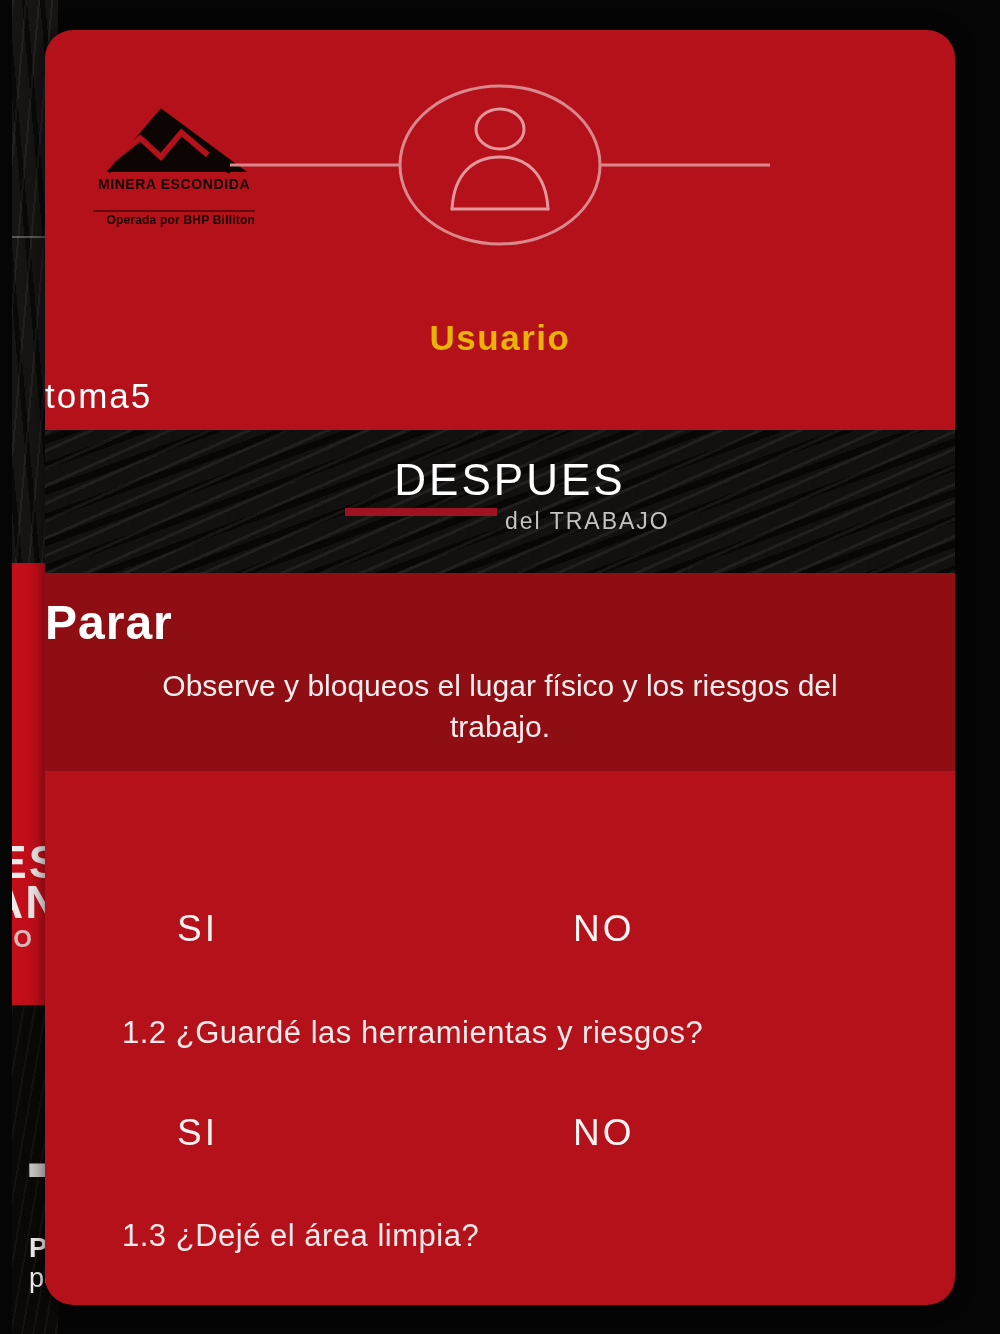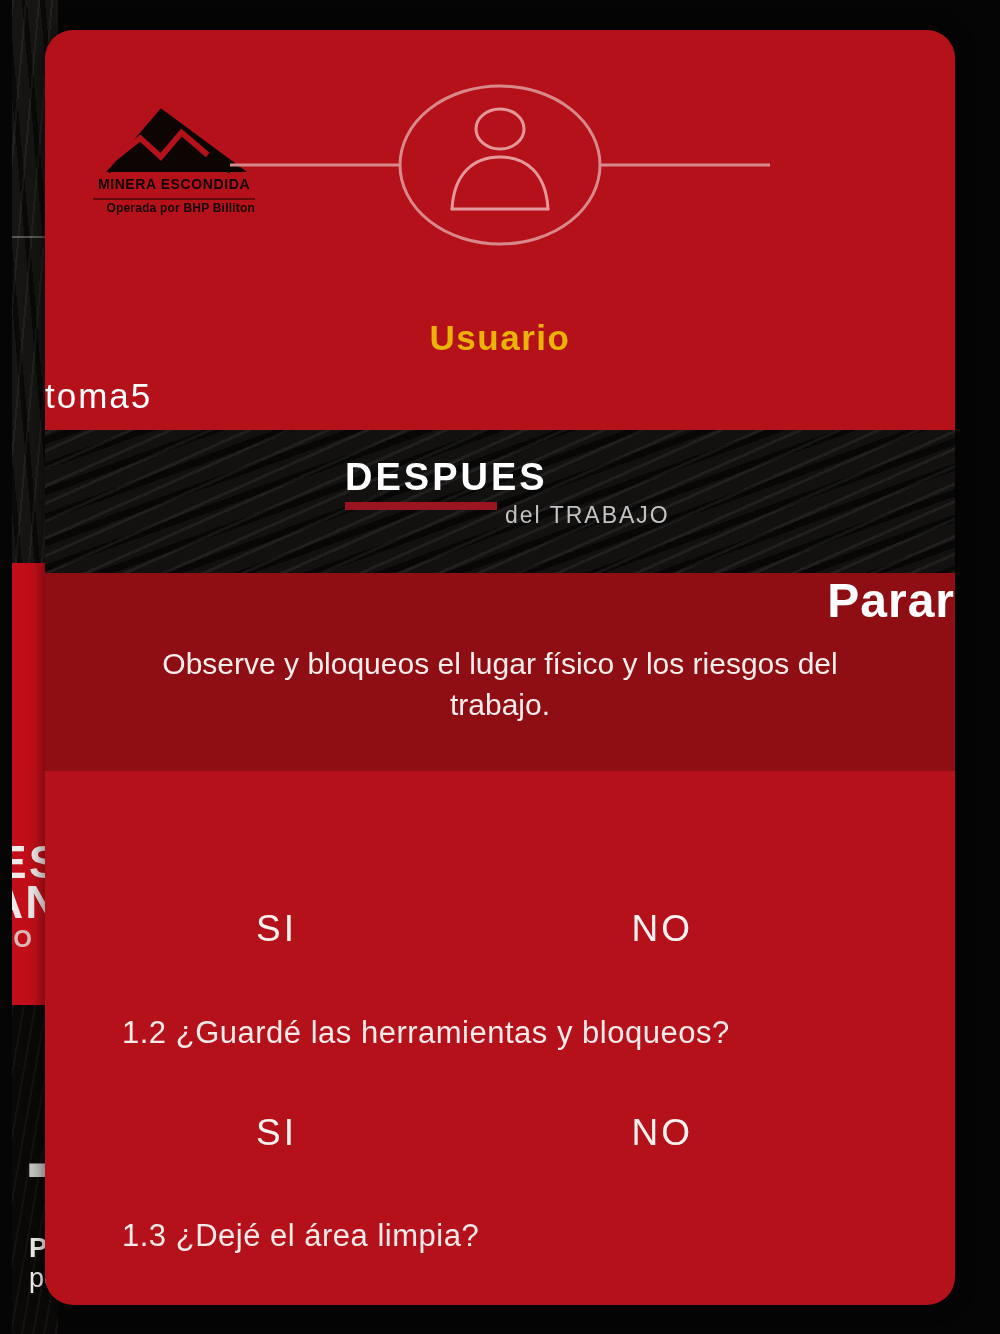--- a/index.html
+++ b/index.html
@@ -47,21 +47,21 @@
     position:absolute;left:45px;top:30px;width:910px;height:1275px;
     background:#b5111a;border-radius:28px;overflow:hidden;
     box-shadow:0 0 18px rgba(0,0,0,0.6);
   }
   
   .logo{position:absolute;left:48px;top:76px;width:162px;}
   .logo svg{display:block;margin:0 auto;}
   .logo-title{
     color:#120303;font-size:14px;font-weight:800;letter-spacing:0.6px;
     text-align:center;white-space:nowrap;margin-top:2px;
-    border-bottom:2px solid rgba(0,0,0,0.45);padding-bottom:6px;
+    border-bottom:2px solid rgba(0,0,0,0.45);padding-bottom:18px;
   }
   .logo-sub{
     color:#140404;font-size:12px;font-weight:700;letter-spacing:0.2px;
     text-align:right;white-space:nowrap;margin-top:1px;
   }
   
   .avatar-svg{position:absolute;left:180px;top:27px;}
   .user-label{
     position:absolute;left:0;top:288px;width:910px;text-align:center;
     color:#eab308;font-size:35px;font-weight:600;letter-spacing:1.5px;
@@ -74,48 +74,48 @@
   .banner{
     position:absolute;left:0;top:400px;width:910px;height:143px;
     background-color:#131110;
     background-image:
       repeating-linear-gradient(-24deg, rgba(255,255,255,0.06) 0 3px, rgba(0,0,0,0) 3px 16px),
       repeating-linear-gradient(-20deg, rgba(0,0,0,0.6) 0 7px, rgba(0,0,0,0) 7px 24px);
     overflow:hidden;
   }
   .banner-inner{position:absolute;left:300px;top:28px;width:330px;}
   .banner-title{
-    color:#ffffff;font-size:38px;font-weight:700;letter-spacing:3px;
-    line-height:1.0;
+    color:#ffffff;font-size:44px;font-weight:400;letter-spacing:3px;
+    text-align:center;line-height:1.0;
   }
   .banner-row{display:flex;align-items:flex-start;margin-top:6px;}
   .banner-bar{width:152px;height:8px;background:#9c1422;margin-right:8px;}
   .banner-sub{
     color:#c3c3c3;font-size:23px;font-weight:500;letter-spacing:2px;white-space:nowrap;
   }
   
   .section{
     position:absolute;left:0;top:543px;width:910px;height:198px;
     background:#8e0e13;
   }
   .section-title{
-    text-align:right;
+    margin-top:22px;text-align:left;
     color:#ffffff;font-size:48px;font-weight:600;letter-spacing:1px;
   }
   .section-desc{
     margin:16px auto 0;width:780px;text-align:center;
     color:#f7eded;font-size:30px;font-weight:400;line-height:1.35;
   }
   
   .question-text{
     position:absolute;left:77px;width:800px;
     color:#f6eaea;font-size:31px;font-weight:500;letter-spacing:0.5px;white-space:nowrap;
   }
   .option{
-    position:absolute;width:120px;text-align:right;
+    position:absolute;width:120px;text-align:left;
     color:#fbf2f2;font-size:37px;font-weight:300;letter-spacing:3px;
     cursor:pointer;
   }
   .q1-text{top:782px;}
   .q1-si{left:132px;top:878px;}
   .q1-no{left:528px;top:878px;}
   .q2-text{top:985px;}
   .q2-si{left:132px;top:1082px;}
   .q2-no{left:528px;top:1082px;}
   .q3-text{top:1188px;}
@@ -174,21 +174,21 @@
 
     <div class="section">
       <div class="section-title">Parar</div>
       <div class="section-desc">Observe y bloqueos el lugar físico y los riesgos del trabajo.</div>
     </div>
 
     <div class="option q1-si">SI</div>
     <div class="option q1-no">NO</div>
 
     <div class="question-text q2-text">
-      <span>1.2</span>&nbsp;<span>¿Guardé las herramientas y bloqueos?</span>
+      <span>1.2</span>&nbsp;<span>¿Guardé las herramientas y riesgos?</span>
     </div>
     <div class="option q2-si">SI</div>
     <div class="option q2-no">NO</div>
 
     <div class="question-text q3-text">
       <span>1.3</span>&nbsp;<span>¿Dejé el área limpia?</span>
     </div>
 
   </div>
 </div>

